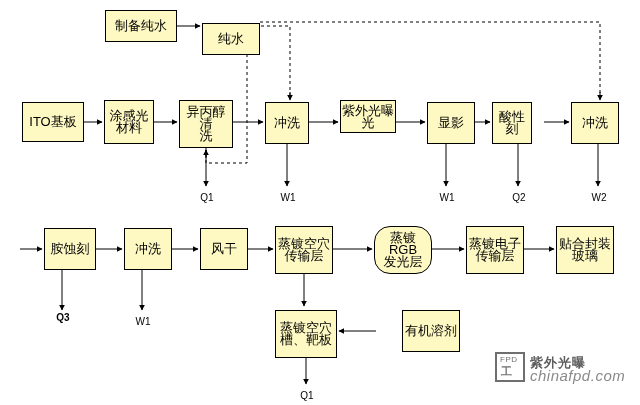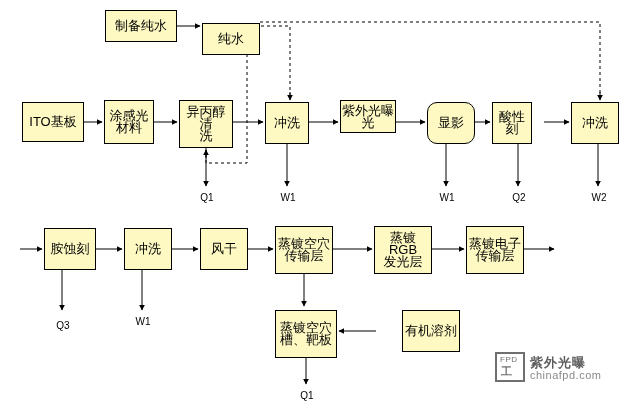--- a/index.html
+++ b/index.html
@@ -83,23 +83,24 @@
     flex-direction: column;
     line-height: 13px;
   }
   .wm-cn {
     font-size: 13px;
     color: #5c5c5c;
     font-weight: bold;
     letter-spacing: 1px;
   }
   .wm-en {
-    font-size: 11px;
+    font-size: 15px;
     color: #8a8a8a;
     letter-spacing: 0.5px;
+    font-style: italic;
   }
 </style>
 </head>
 <body>
 
 <div id="canvas">
 
   <svg id="edges" xmlns="http://www.w3.org/2000/svg">
     <defs>
       <marker id="arrow" viewBox="0 0 10 10" refX="9" refY="5" markerWidth="6" markerHeight="6" orient="auto-start-reverse">
@@ -158,44 +159,46 @@
   <div class="node" style="left:202px;top:23px;width:58px;height:32px;"><span>纯水</span></div>
 
   <div class="node" style="left:22px;top:102px;width:62px;height:40px;"><span>ITO基板</span></div>
   <div class="node" style="left:104px;top:100px;width:50px;height:44px;"><span>涂感光
 材料</span></div>
   <div class="node" style="left:179px;top:100px;width:54px;height:48px;"><span>异丙醇清
 洗</span></div>
   <div class="node" style="left:265px;top:102px;width:44px;height:42px;"><span>冲洗</span></div>
   <div class="node" style="left:340px;top:100px;width:56px;height:33px;"><span>紫外光曝
 光</span></div>
-  <div class="node" style="left:427px;top:102px;width:48px;height:42px;border-radius:10px;"><span>显影</span></div>
+  <div class="node" style="left:427px;top:102px;width:48px;height:42px;"><span>显影</span></div>
   <div class="node" style="left:492px;top:102px;width:40px;height:42px;"><span>酸性刻</span></div>
   <div class="node" style="left:571px;top:102px;width:48px;height:42px;"><span>冲洗</span></div>
 
   <div class="node" style="left:44px;top:228px;width:52px;height:42px;"><span>胺蚀刻</span></div>
   <div class="node" style="left:124px;top:228px;width:48px;height:42px;"><span>冲洗</span></div>
   <div class="node" style="left:200px;top:228px;width:48px;height:42px;"><span>风干</span></div>
   <div class="node" style="left:275px;top:226px;width:58px;height:48px;"><span>蒸镀空穴
 传输层</span></div>
-  <div class="node" style="left:374px;top:226px;width:58px;height:48px;"><span>蒸镀RGB
+  <div class="node" style="left:374px;top:226px;width:58px;height:48px;border-radius:16px;"><span>蒸镀RGB
 发光层</span></div>
   <div class="node" style="left:466px;top:226px;width:58px;height:48px;"><span>蒸镀电子
 传输层</span></div>
+  <div class="node" style="left:556px;top:226px;width:58px;height:48px;"><span>贴合封装
+玻璃</span></div>
 
   <div class="node" style="left:275px;top:310px;width:62px;height:48px;"><span>蒸镀空穴
 槽、靶板</span></div>
   <div class="node" style="left:378px;top:310px;width:58px;height:42px;margin-left:24px;"><span>有机溶剂</span></div>
 
   <div class="label" style="left:197px;top:192px;width:20px;"><span>Q1</span></div>
   <div class="label" style="left:277px;top:192px;width:22px;"><span>W1</span></div>
   <div class="label" style="left:436px;top:192px;width:22px;"><span>W1</span></div>
   <div class="label" style="left:508px;top:192px;width:22px;"><span>Q2</span></div>
   <div class="label" style="left:588px;top:192px;width:22px;"><span>W2</span></div>
-  <div class="label" style="left:52px;top:320px;width:22px;"><span>Q3</span></div>
+  <div class="label" style="left:52px;top:312px;width:22px;font-weight:bold;"><span>Q3</span></div>
   <div class="label" style="left:132px;top:316px;width:22px;"><span>W1</span></div>
   <div class="label" style="left:296px;top:390px;width:22px;"><span>Q1</span></div>
 
   <div class="wm" style="left:495px;top:352px;">
     <div class="wm-box">
       <span class="tl">FPD</span>
       <span class="bl">工</span>
     </div>
     <div class="wm-text">
       <span class="wm-cn">紫外光曝</span>

